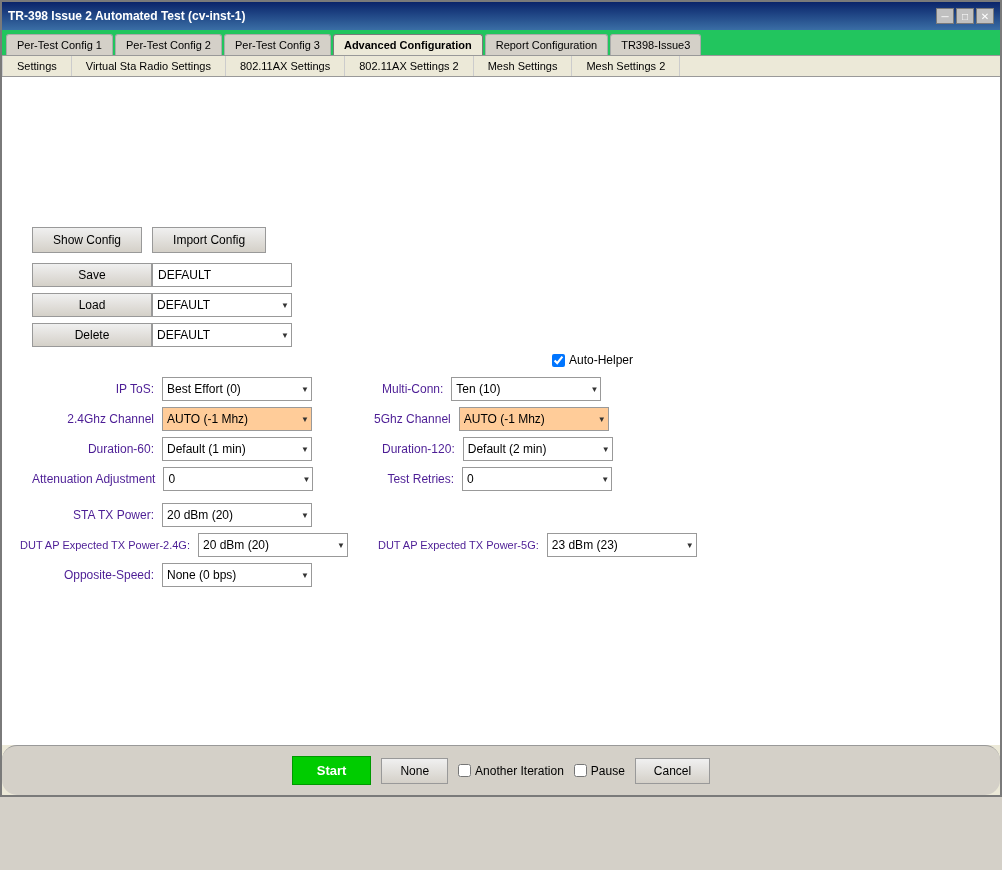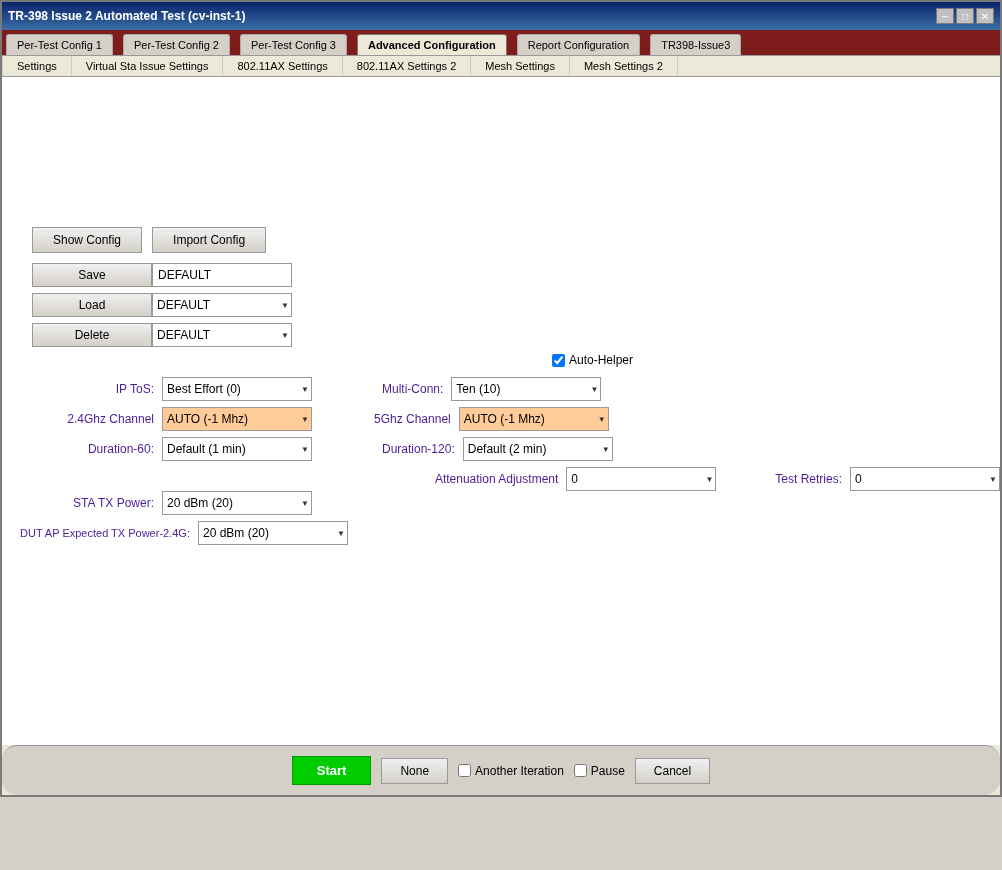--- a/index.html
+++ b/index.html
@@ -45,23 +45,23 @@
       border: 1px solid #7a7a7a;
       font-size: 10px;
       display: flex;
       align-items: center;
       justify-content: center;
       cursor: pointer;
     }
     .tab-row-1 {
       display: flex;
       flex-direction: row;
-      background: #7f1d1d;
+      background: #22c55e;
       padding: 4px 4px 0 4px;
-      gap: 10px;
+      gap: 2px;
       flex-shrink: 0;
     }
     .tab {
       padding: 4px 10px;
       border: 1px solid #aaa;
       border-bottom: none;
       background: #d4d0c8;
       cursor: pointer;
       font-size: 11px;
       border-radius: 3px 3px 0 0;
@@ -254,21 +254,21 @@
     <div class="tab"><span>Per-Test Config 1</span></div>
     <div class="tab"><span>Per-Test Config 2</span></div>
     <div class="tab"><span>Per-Test Config 3</span></div>
     <div class="tab active"><span>Advanced Configuration</span></div>
     <div class="tab"><span>Report Configuration</span></div>
     <div class="tab"><span>TR398-Issue3</span></div>
   </div>
 
   <div class="tab-row-2">
     <div class="tab2"><span>Settings</span></div>
-    <div class="tab2"><span>Virtual Sta Issue Settings</span></div>
+    <div class="tab2"><span>Virtual Sta Radio Settings</span></div>
     <div class="tab2"><span>802.11AX Settings</span></div>
     <div class="tab2"><span>802.11AX Settings 2</span></div>
     <div class="tab2"><span>Mesh Settings</span></div>
     <div class="tab2"><span>Mesh Settings 2</span></div>
   </div>
 
   <div class="main-content">
 
     <div class="button-row">
       <button class="btn">Show Config</button>
@@ -355,21 +355,21 @@
       <div style="display:flex; align-items:center; margin-left:50px;">
         <span class="row-label" style="padding-right:8px;">Duration-120:</span>
         <div class="dropdown-wrapper">
           <select>
             <option>Default (2 min)</option>
           </select>
         </div>
       </div>
     </div>
 
-    <div style="display:flex; align-items:center; margin-left:30px; margin-bottom:0; gap:9px;justify-content:flex-end;">
+    <div style="display:flex; align-items:center; margin-left:30px; margin-bottom:12px; gap:24px;">
       <div style="display:flex; align-items:center;">
         <span class="row-label" style="min-width:130px; text-align:right; padding-right:8px;">Attenuation Adjustment</span>
         <div class="dropdown-wrapper">
           <select>
             <option>0</option>
           </select>
         </div>
       </div>
       <div style="display:flex; align-items:center; margin-left:50px;">
         <span class="row-label" style="padding-right:8px;">Test Retries:</span>
@@ -392,22 +392,38 @@
 
     <div style="display:flex; align-items:center; margin-left:18px; margin-bottom:6px; gap:20px;">
       <div style="display:flex; align-items:center;">
         <span class="row-label" style="min-width:130px; text-align:right; padding-right:8px; font-size:11px;">DUT AP Expected TX Power-2.4G:</span>
         <div class="dropdown-wrapper">
           <select>
             <option>20  dBm (20)</option>
           </select>
         </div>
       </div>
-    </div>
-
+      <div style="display:flex; align-items:center; margin-left:10px;">
+        <span class="row-label" style="padding-right:8px; font-size:11px;">DUT AP Expected TX Power-5G:</span>
+        <div class="dropdown-wrapper">
+          <select>
+            <option>23  dBm (23)</option>
+          </select>
+        </div>
+      </div>
+    </div>
+
+    <div style="display:flex; align-items:center; margin-left:30px; margin-bottom:6px;">
+      <span class="row-label" style="min-width:130px; text-align:right; padding-right:8px;">Opposite-Speed:</span>
+      <div class="dropdown-wrapper">
+        <select>
+          <option>None (0 bps)</option>
+        </select>
+      </div>
+    </div>
 
   </div>
 
   <div class="bottom-bar">
     <button class="start-btn">Start</button>
     <button class="bottom-btn">None</button>
     <label class="checkbox-label">
       <input type="checkbox" style="">
       <span>Another Iteration</span>
     </label>

